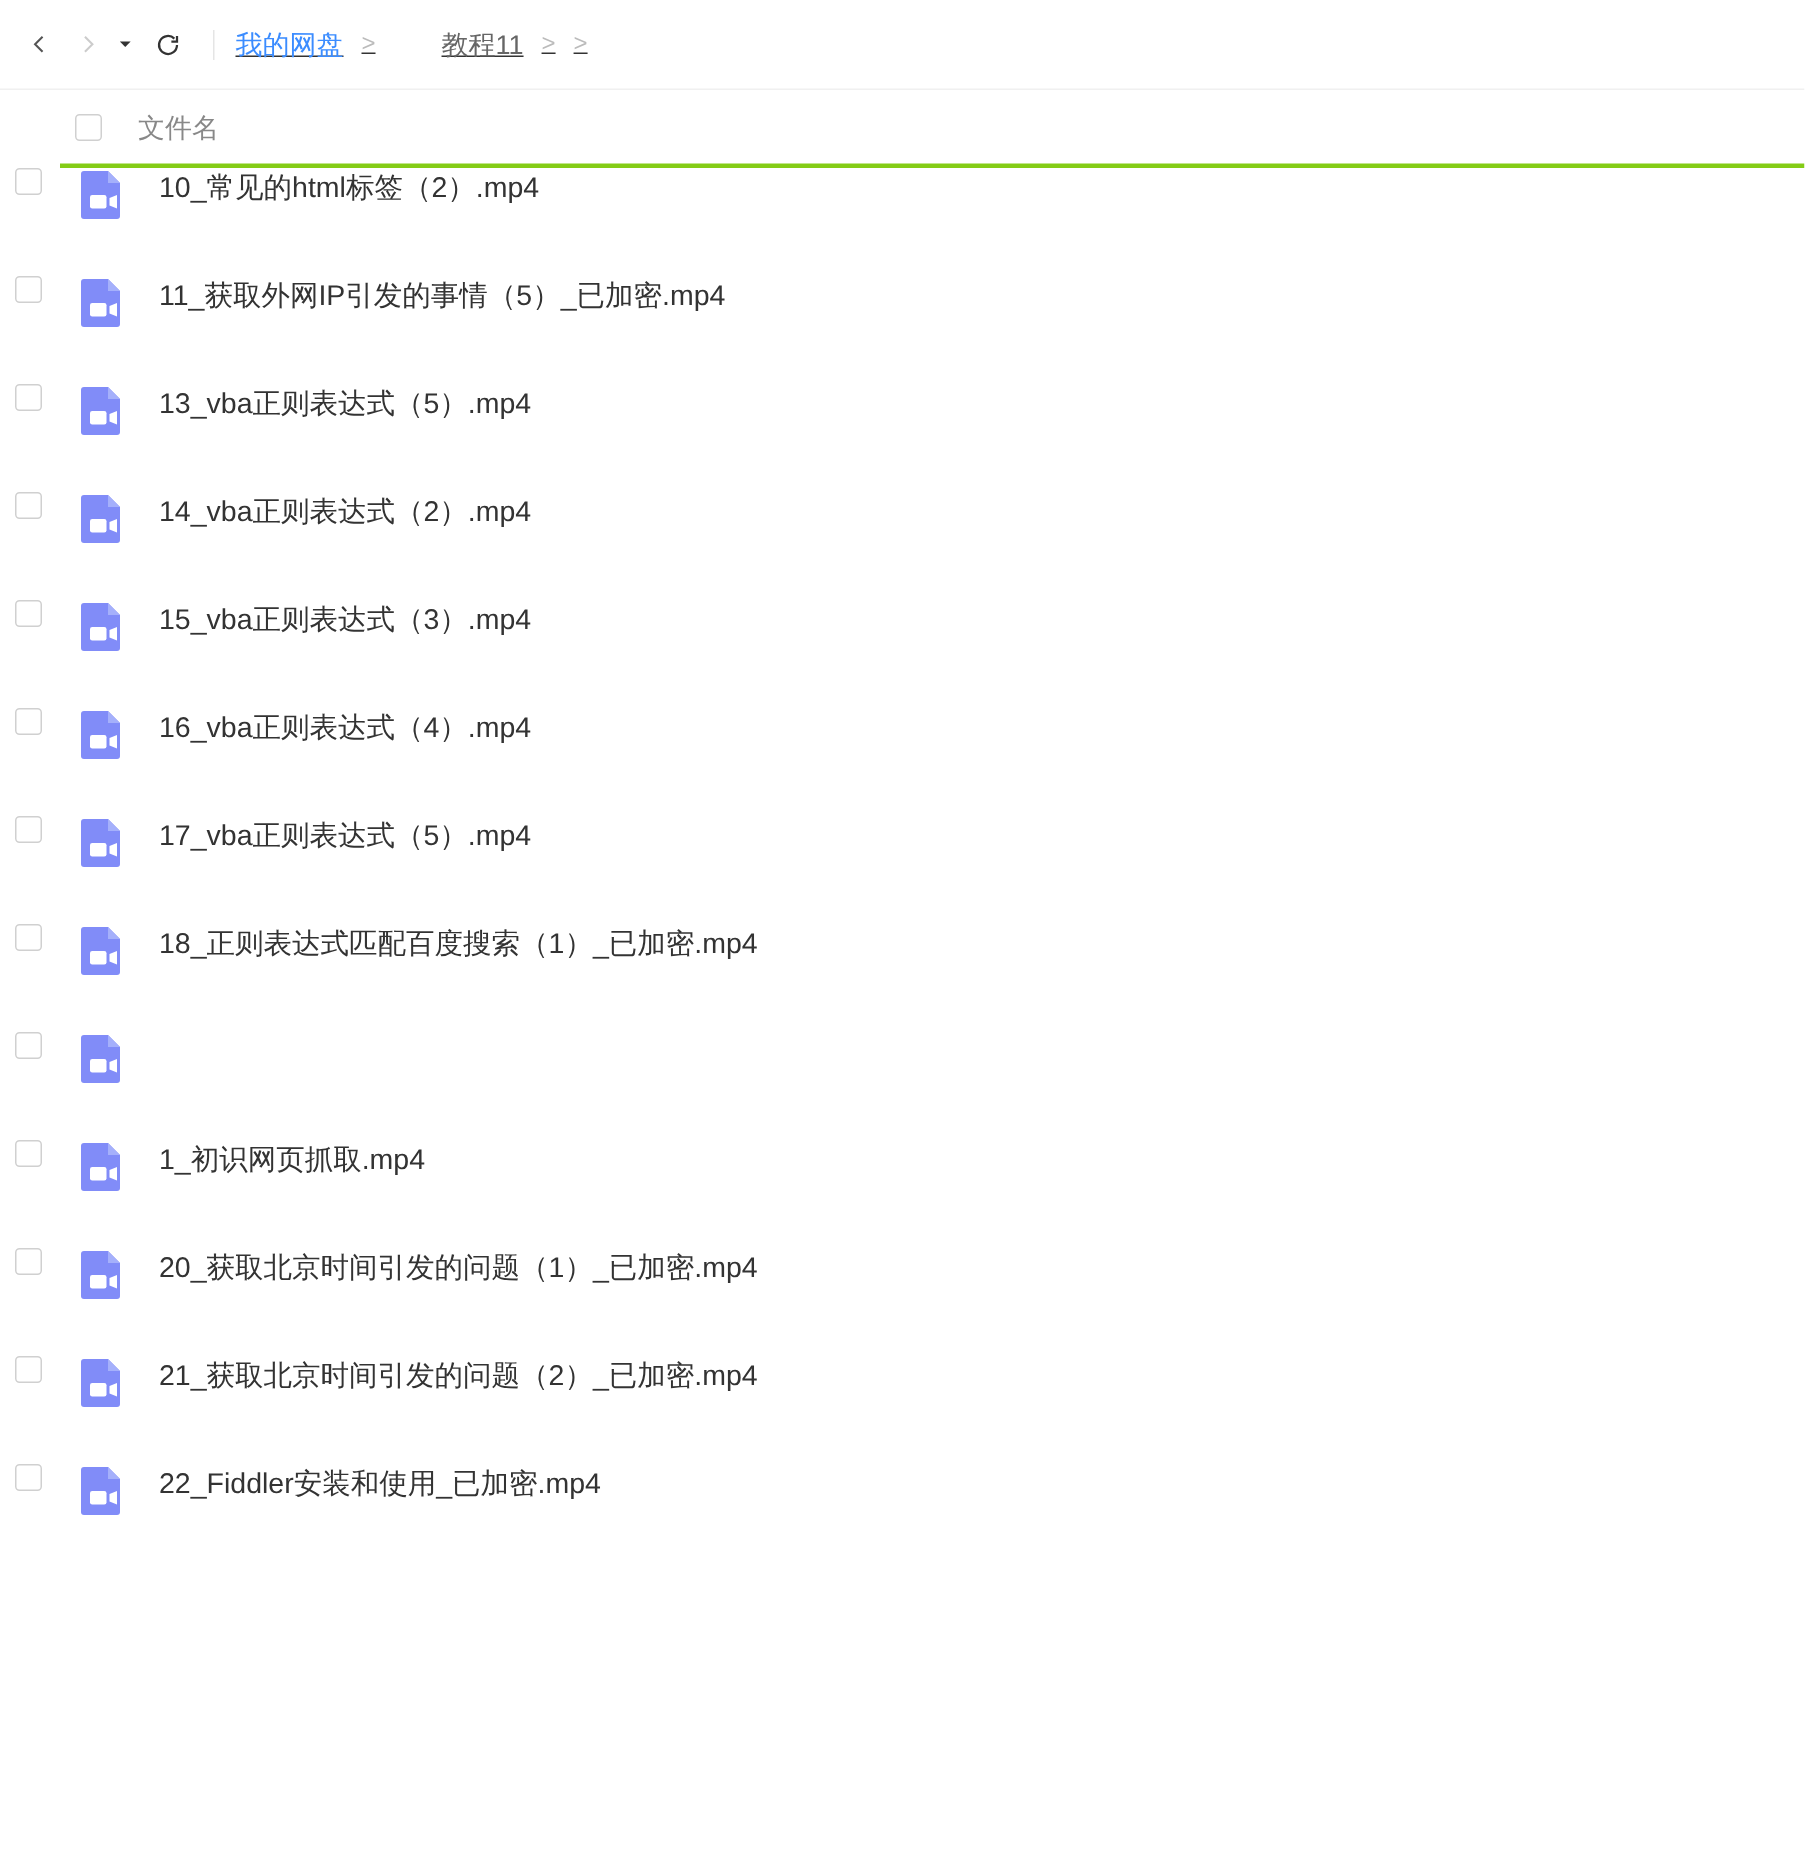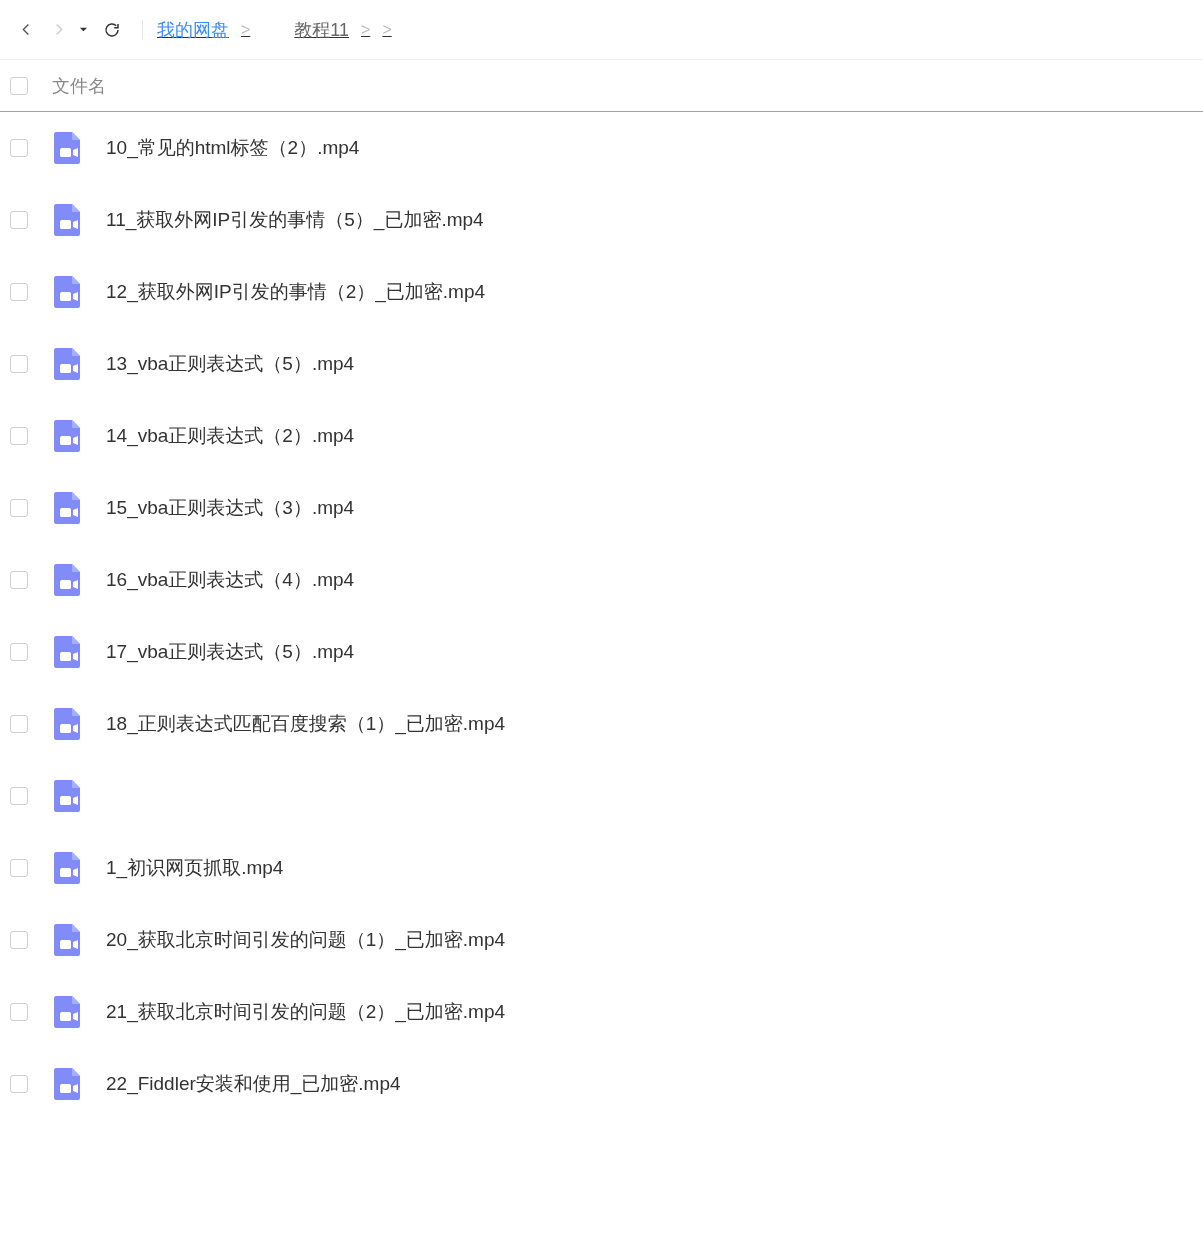--- a/index.html
+++ b/index.html
@@ -61,39 +61,40 @@
     text-decoration: underline;
   }
   .crumb-link { color: #3b8cff; cursor: pointer; }
   .crumb-text { color: #666; cursor: pointer; margin-left: 32px; }
   .crumb-sep { color: #bbb; font-size: 16px; }
   .header-row {
     display: flex;
     align-items: center;
     height: 52px;
     padding: 0 10px;
-    border-bottom: 1px solid #84cc16;
+    border-bottom: 3px solid #84cc16;
+    margin-left: 40px;
   }
   .checkbox {
     width: 18px;
     height: 18px;
     border: 1.5px solid #d0d0d0;
     border-radius: 3px;
     cursor: pointer;
     flex-shrink: 0;
   }
   .col-label {
     margin-left: 24px;
     color: #888;
     font-size: 18px;
   }
   .file-list { }
   .file-row {
     display: flex;
-    align-items: center;
+    align-items: flex-start;
     height: 72px;
     padding: 0 10px;
     cursor: pointer;
   }
   .file-icon {
     width: 36px;
     height: 36px;
     margin-left: 22px;
     flex-shrink: 0;
     position: relative;
@@ -152,27 +153,20 @@
           <use href="#video-file"></use>
         </svg></div>
       <div class="file-name">10_常见的html标签（2）.mp4</div>
     </div>
     <div class="file-row">
       <div class="checkbox"></div>
       <div class="file-icon"><svg>
           <use href="#video-file"></use>
         </svg></div>
       <div class="file-name">11_获取外网IP引发的事情（5）_已加密.mp4</div>
-    </div>
-    <div class="file-row">
-      <div class="checkbox"></div>
-      <div class="file-icon"><svg>
-          <use href="#video-file"></use>
-        </svg></div>
-      <div class="file-name">12_获取外网IP引发的事情（2）_已加密.mp4</div>
     </div>
     <div class="file-row">
       <div class="checkbox"></div>
       <div class="file-icon"><svg>
           <use href="#video-file"></use>
         </svg></div>
       <div class="file-name">13_vba正则表达式（5）.mp4</div>
     </div>
     <div class="file-row">
       <div class="checkbox"></div>

